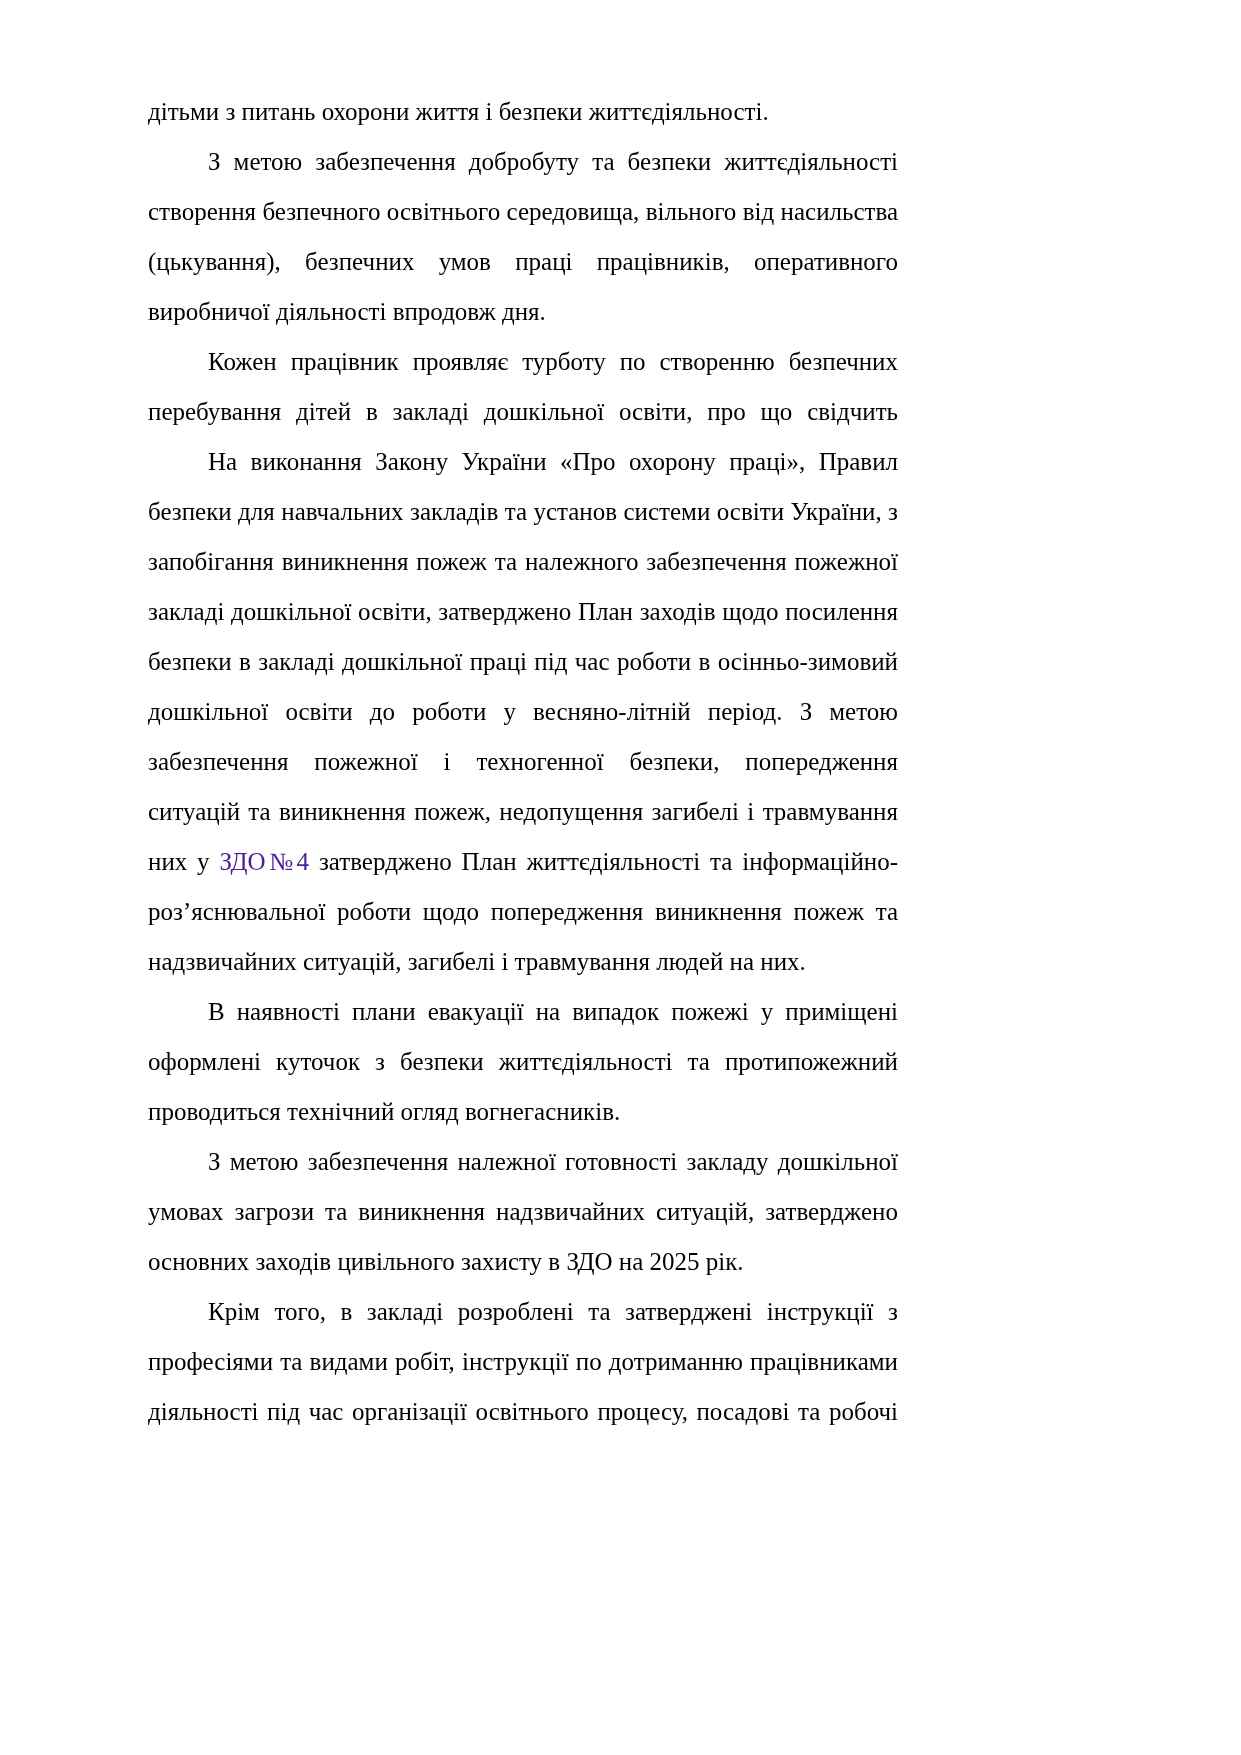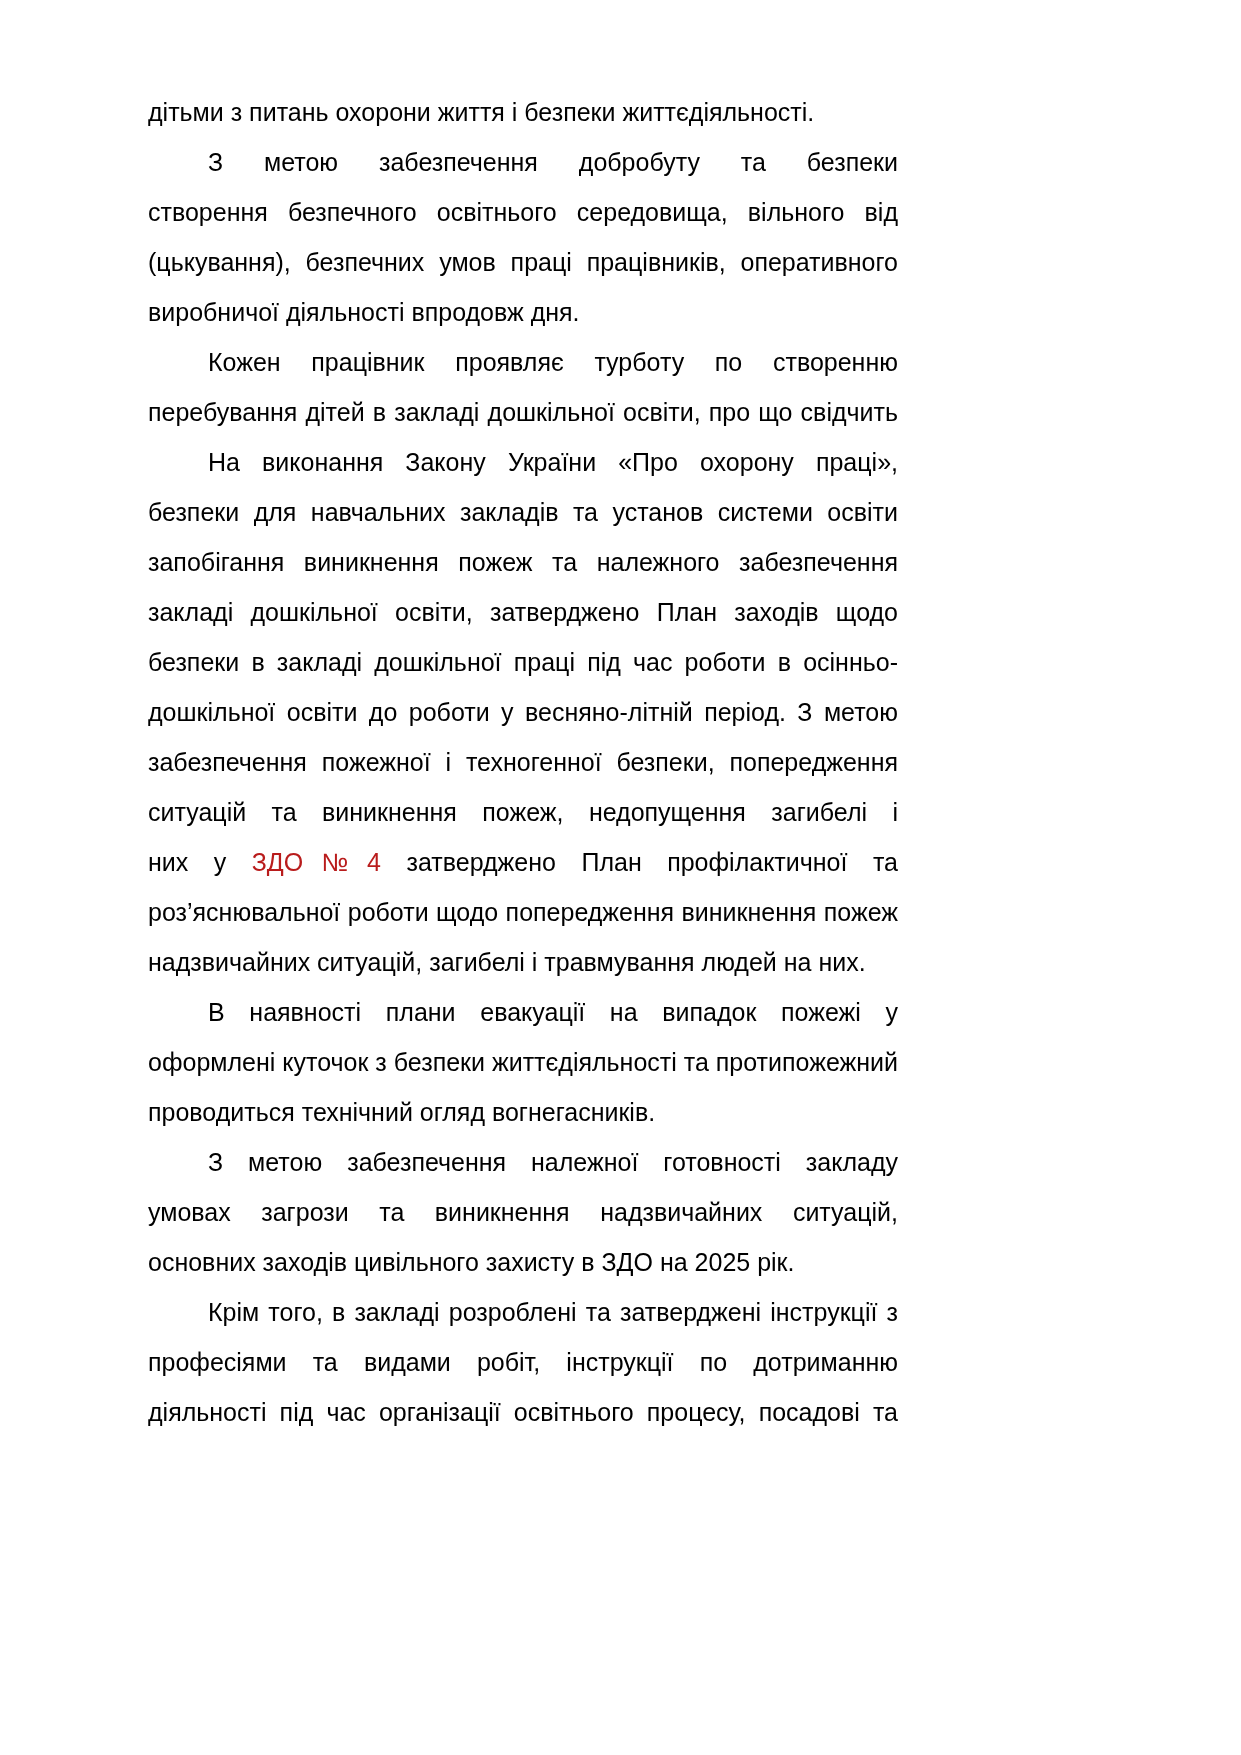--- a/index.html
+++ b/index.html
@@ -7,21 +7,21 @@
     padding: 0;
     background: #ffffff;
   }
   .page {
     position: relative;
     width: 989px;
     height: 1755px;
     background: #ffffff;
     box-sizing: border-box;
     padding: 87px 91px 0 148px;
-    font-family: Liberation Sans, sans-serif;
+    font-family: Liberation Serif, serif;
     font-size: 25px;
     color: #000000;
   }
   .paragraph {
     margin: 0;
     padding: 0;
   }
   .line {
     height: 50px;
     line-height: 50px;
@@ -58,21 +58,21 @@
       </div>
       <div class="paragraph">
         <div class="line indent"><span>На виконання Закону України «Про охорону праці», Правил пожежної</span></div>
         <div class="line"><span>безпеки для навчальних закладів та установ системи освіти України, з метою</span></div>
         <div class="line"><span>запобігання виникнення пожеж та належного забезпечення пожежної безпеки в</span></div>
         <div class="line"><span>закладі дошкільної освіти, затверджено План заходів щодо посилення пожежної</span></div>
         <div class="line"><span>безпеки в закладі дошкільної праці під час роботи в осінньо-зимовий період</span></div>
         <div class="line"><span>дошкільної освіти до роботи у весняно-літній період. З метою належного</span></div>
         <div class="line"><span>забезпечення пожежної і техногенної безпеки, попередження надзвичайних</span></div>
         <div class="line"><span>ситуацій та виникнення пожеж, недопущення загибелі і травмування період на</span></div>
-        <div class="line"><span>них у </span><span style="color: #b91c1c;">ЗДО№4</span><span> затверджено План профілактичної та інформаційно-</span></div>
+        <div class="line"><span>них у </span><span style="color: #4c1d95;">ЗДО№4</span><span> затверджено План життєдіяльності та інформаційно-</span></div>
         <div class="line"><span>роз’яснювальної роботи щодо попередження виникнення пожеж та</span></div>
         <div class="line last"><span>надзвичайних ситуацій, загибелі і травмування людей на них.</span></div>
       </div>
       <div class="paragraph">
         <div class="line indent"><span>В наявності плани евакуації на випадок пожежі у приміщені ЗДО. Належно</span></div>
         <div class="line"><span>оформлені куточок з безпеки життєдіяльності та протипожежний щит, своєчасно</span></div>
         <div class="line last"><span>проводиться технічний огляд вогнегасників.</span></div>
       </div>
       <div class="paragraph">
         <div class="line indent"><span>З метою забезпечення належної готовності закладу дошкільної освіти в</span></div>

